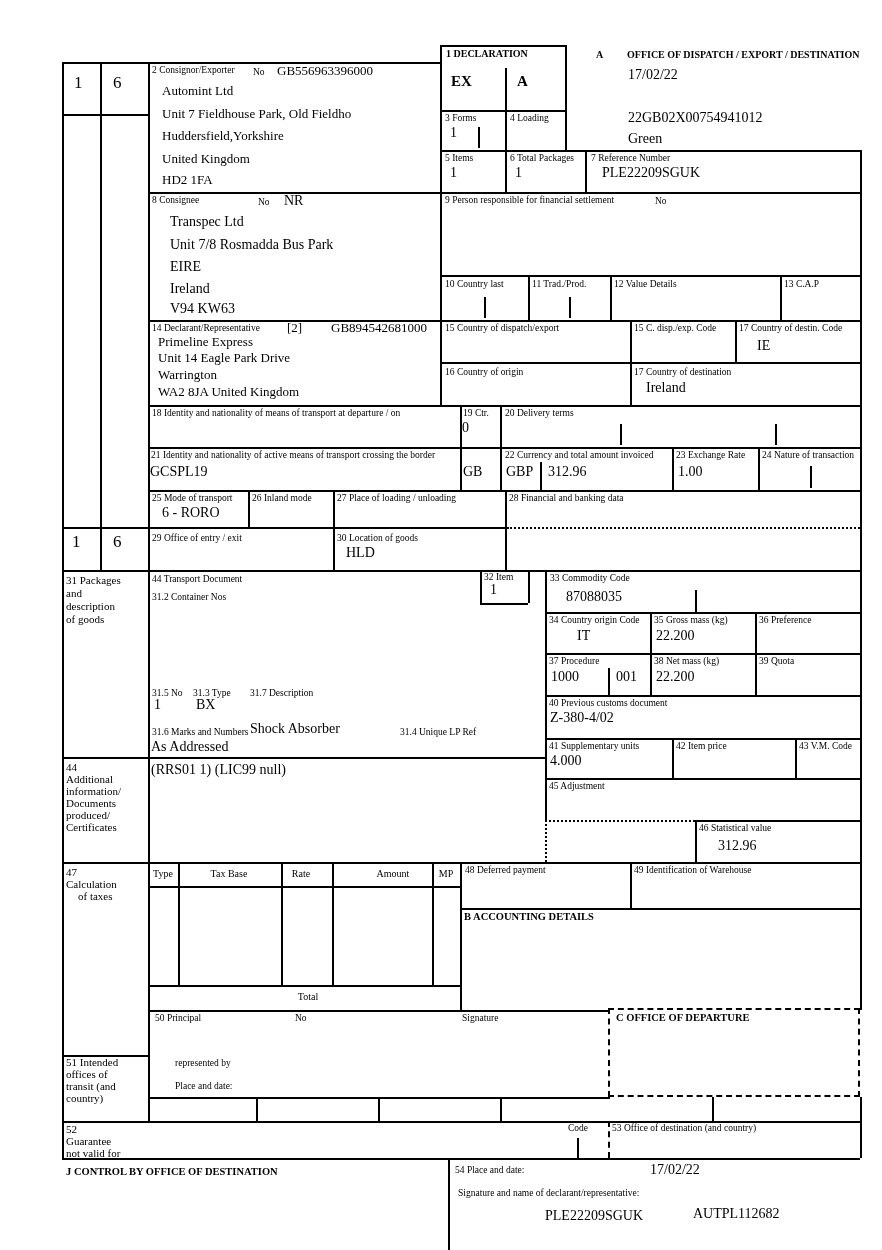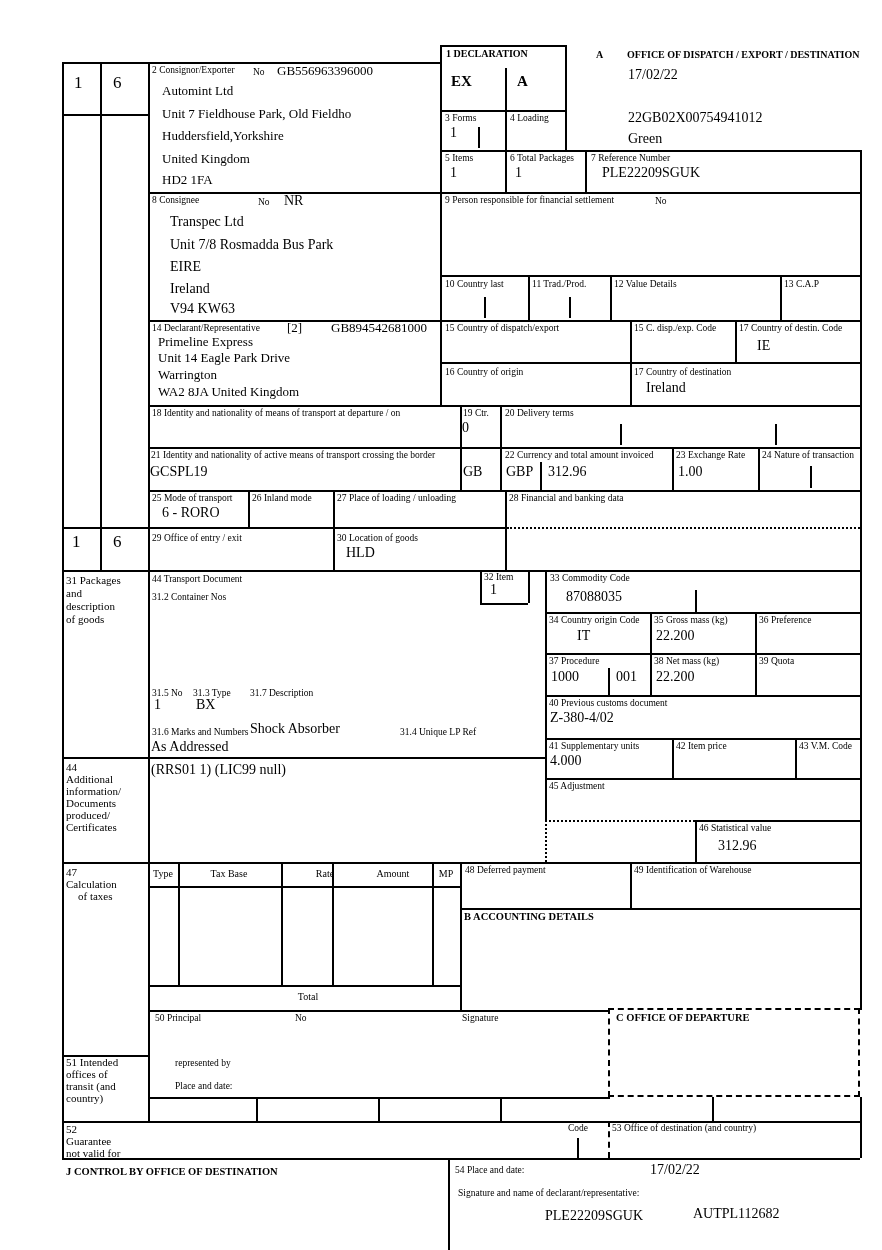--- a/index.html
+++ b/index.html
@@ -231,21 +231,21 @@
     <span class="txt lbl8" style="left: 66px; top: 786px;">information/</span>
     <span class="txt lbl8" style="left: 66px; top: 798px;">Documents</span>
     <span class="txt lbl8" style="left: 66px; top: 810px;">produced/</span>
     <span class="txt lbl8" style="left: 66px; top: 822px;">Certificates</span>
     <span class="txt val" style="left: 151px; top: 763px;">(RRS01 1) (LIC99 null)</span>
     <span class="txt lbl8" style="left: 66px; top: 867px;">47</span>
     <span class="txt lbl8" style="left: 66px; top: 879px;">Calculation</span>
     <span class="txt lbl8" style="left: 78px; top: 891px;">of taxes</span>
     <span class="txt th" style="left: 163px; top: 869px;">Type</span>
     <span class="txt th" style="left: 229px; top: 869px;">Tax Base</span>
-    <span class="txt th" style="left: 325px; top: 869px;">Rate</span>
+    <span class="txt th" style="left: 301px; top: 869px;">Rate</span>
     <span class="txt th" style="left: 393px; top: 869px;">Amount</span>
     <span class="txt th" style="left: 446px; top: 869px;">MP</span>
     <span class="txt th" style="left: 308px; top: 992px;">Total</span>
     <span class="txt lbl" style="left: 465px; top: 866px;">48 Deferred payment</span>
     <span class="txt lbl" style="left: 634px; top: 866px; text-align: right;">49 Identification of Warehouse</span>
     <span class="txt bhdr" style="left: 464px; top: 911px;">B ACCOUNTING DETAILS</span>
     <span class="txt lbl" style="left: 155px; top: 1014px;">50 Principal</span>
     <span class="txt lbl" style="left: 295px; top: 1014px;">No</span>
     <span class="txt lbl" style="left: 462px; top: 1014px;">Signature</span>
     <span class="txt lbl" style="left: 175px; top: 1059px;">represented by</span>

